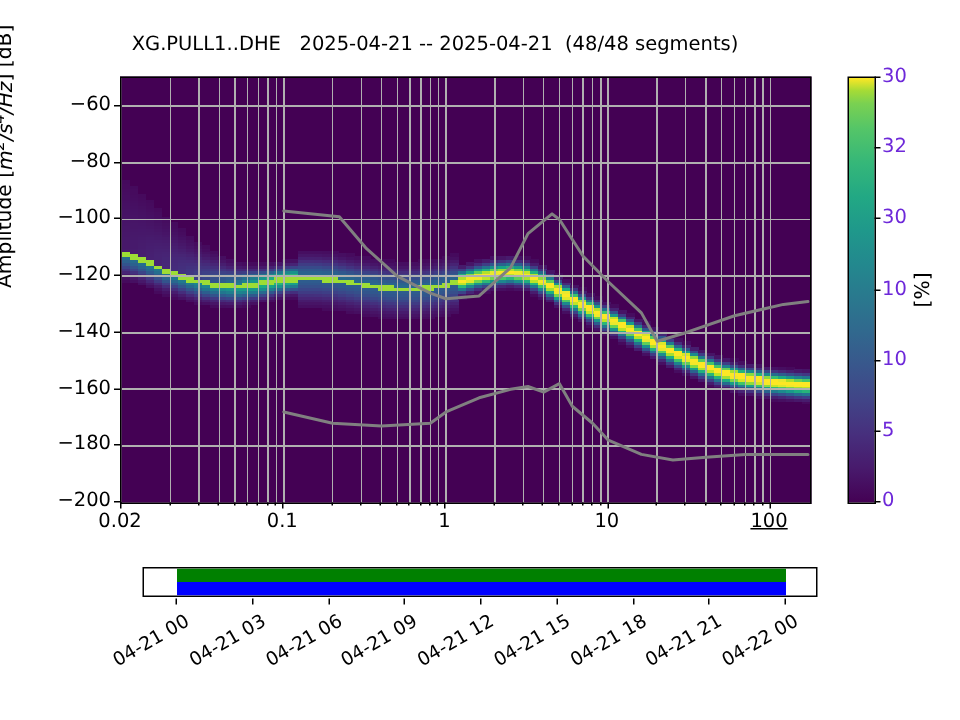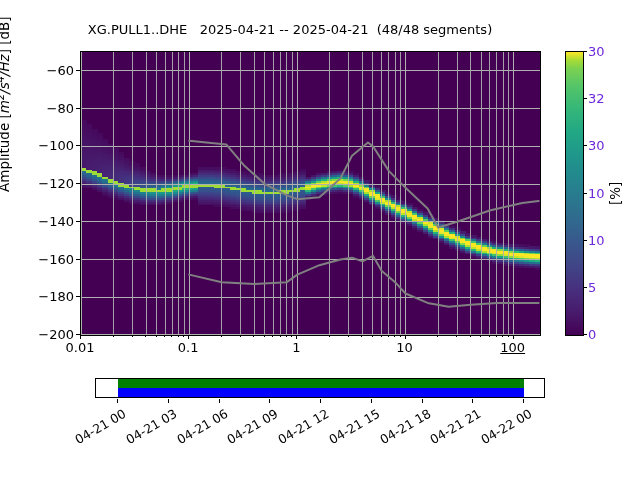--- a/index.html
+++ b/index.html
@@ -1641,21 +1641,21 @@
       <div class="ytick-mark" style="top: 220.8px; left: 76px;"></div>
       <div class="ytick-label" style="top: 258.533px; right: 566px;">−160</div>
       <div class="ytick-mark" style="top: 258.533px; left: 76px;"></div>
       <div class="ytick-label" style="top: 296.267px; right: 566px;">−180</div>
       <div class="ytick-mark" style="top: 296.267px; left: 76px;"></div>
       <div class="ytick-label" style="top: 334px; right: 566px;">−200</div>
       <div class="ytick-mark" style="top: 334px; left: 76px;"></div>
     </div>
 
   <div id="xticks-holder">
-      <div class="xtick-label" style="left: 80px; top: 340px;">0.01</div>
+      <div class="xtick-label" style="left: 80px; top: 340px;">0.02</div>
       <div class="xtick-mark" style="left: 80px; top: 335px;"></div>
       <div class="xtick-label" style="left: 188.177px; top: 340px;">0.1</div>
       <div class="xtick-mark" style="left: 188.177px; top: 335px;"></div>
       <div class="xtick-label" style="left: 296.354px; top: 340px;">1</div>
       <div class="xtick-mark" style="left: 296.354px; top: 335px;"></div>
       <div class="xtick-label" style="left: 404.532px; top: 340px;">10</div>
       <div class="xtick-mark" style="left: 404.532px; top: 335px;"></div>
       <div class="xtick-label" style="left: 512.709px; top: 340px; text-decoration: underline;">100</div>
       <div class="xtick-mark" style="left: 512.709px; top: 335px;"></div>
       <div class="xtick-mark minor" style="left: 112.565px; top: 335px;"></div>

